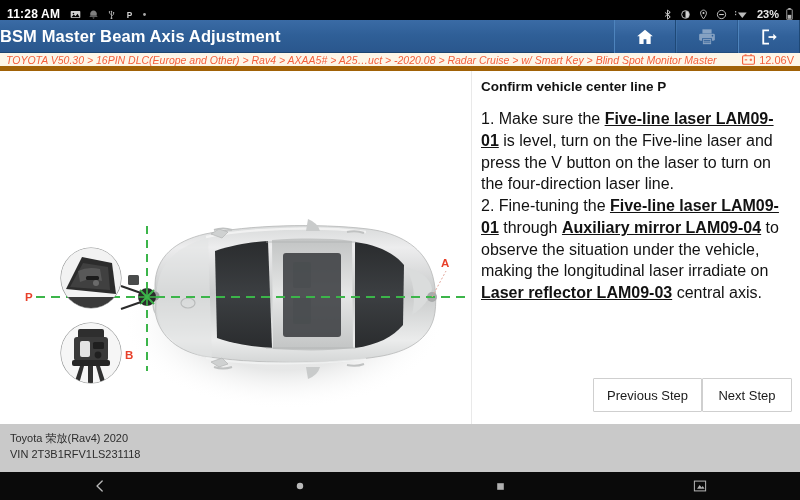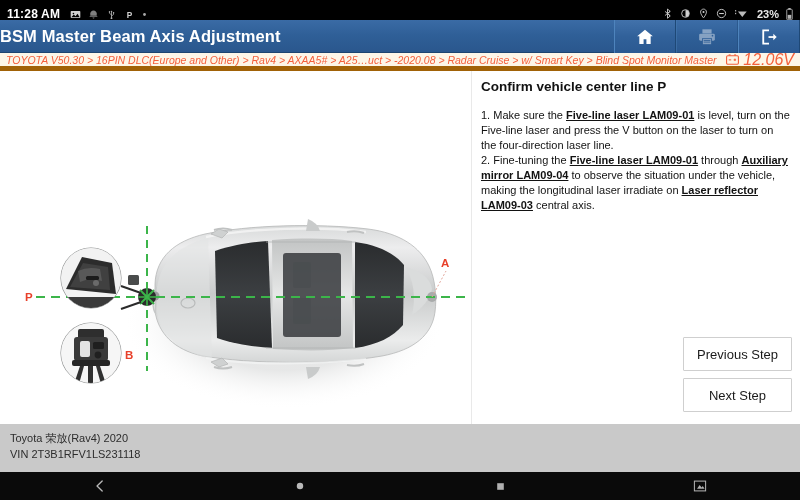--- a/index.html
+++ b/index.html
@@ -41,20 +41,21 @@
   }
   .sb-left-icons {
     display: flex;
     align-items: center;
     gap: 7px;
     margin-left: 10px;
   }
   .sb-spacer { flex: 1 1 auto; }
   .sb-right-icons {
     display: flex;
+    align-items: center;
     gap: 7px;
   }
   .sb-ico {
     display: block;
     width: 11px; height: 11px;
     opacity: .82;
   }
   .sb-ico svg { display:block; width: 11px; height: 11px; }
   .sb-batt-text {
     color: #e8e8e8;
@@ -125,22 +126,21 @@
   }
   .bc-volt {
     display: flex;
     align-items: center;
     gap: 4px;
     margin-left: 6px;
     flex: 0 0 auto;
   }
   .bc-volt-text {
     color: #f4603c;
-    font-size: 16px;
-    font-style: italic;
+    font-size: 11px;
     white-space: nowrap;
   }
 
   
   .content {
     position: absolute;
     top: 71px; left: 0;
     width: 800px; height: 353px;
     background: #ffffff;
   }
@@ -167,35 +167,33 @@
     background: #ffffff;
   }
   .instr-title {
     font-size: 13.5px;
     font-weight: bold;
     color: #111111;
     margin: 0 0 13px 0;
     line-height: 1.2;
   }
   .instr-body {
-    font-size: 11px;
+    font-size: 16px;
     color: #121212;
     line-height: 1.36;
   }
   .instr-body p { margin: 0; }
   .instr-body .em {
     font-weight: bold;
     text-decoration: underline;
   }
   .step-actions {
     position: absolute;
     right: 8px; bottom: 12px;
     display: flex;
-    gap: 7px;
-    flex-direction: column;
   }
   .step-btn {
     min-width: 90px;
     height: 34px;
     background: #ffffff;
     border: 1px solid #cfcfcf;
     color: #1a1a1a;
     font-size: 13px;
     font-family: "Liberation Sans", sans-serif;
     cursor: pointer;

